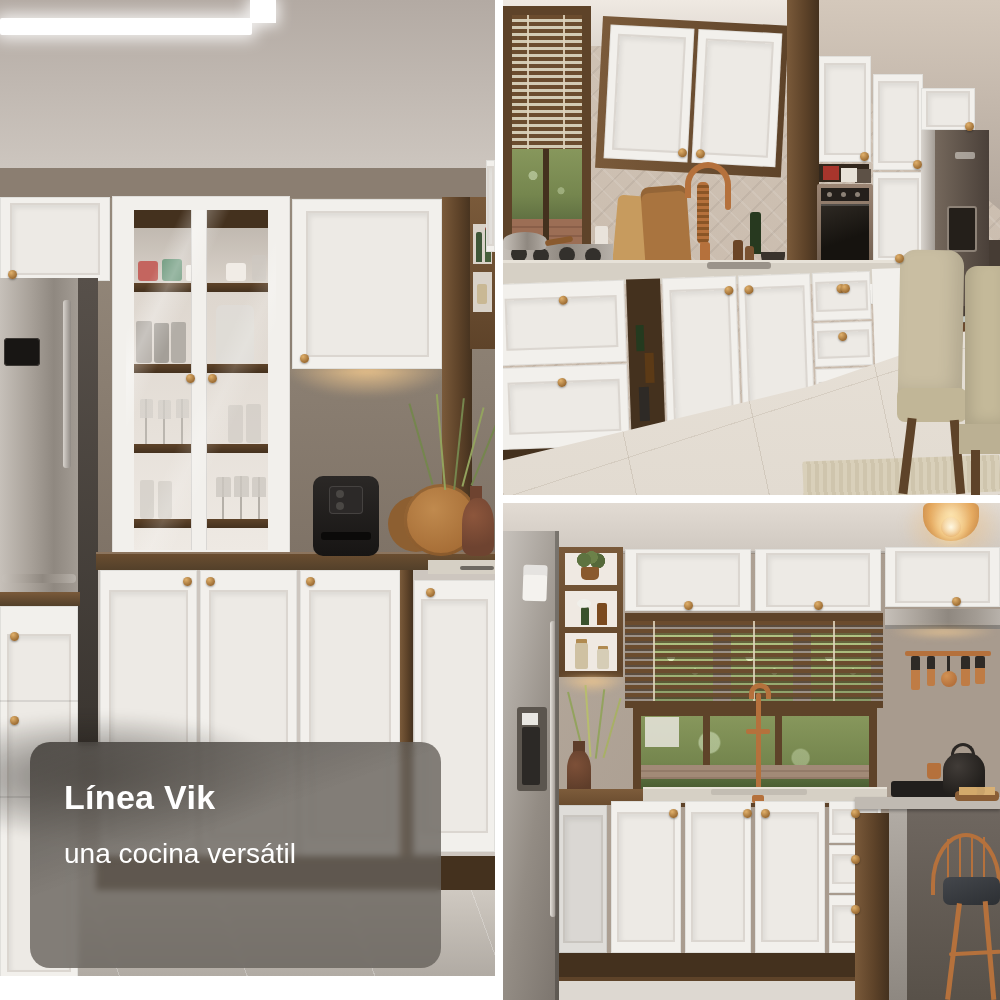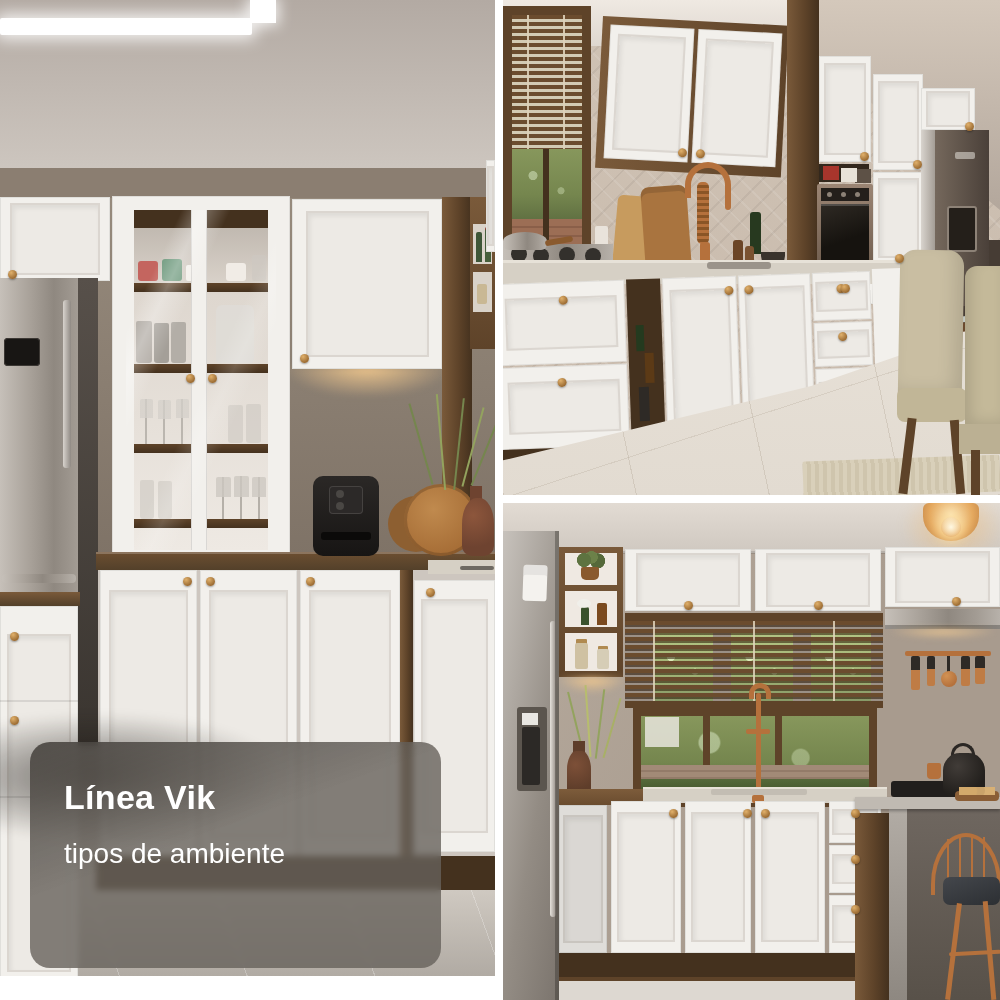--- a/index.html
+++ b/index.html
@@ -160,21 +160,21 @@
     <div class="a" style="left:0;top:592px;width:80px;height:14px;background:linear-gradient(180deg,#7a5a3a,#53402a)"></div>
     <div class="a pnl" style="left:0;top:606px;width:78px;height:394px"></div>
     <div class="a seam" style="left:0;top:700px;width:78px;height:2px"></div>
     <div class="a seam" style="left:0;top:796px;width:78px;height:2px"></div>
     <div class="a knob" style="left:10px;top:632px"></div>
     <div class="a knob" style="left:10px;top:716px"></div>
     <div class="a" style="left:-30px;top:712px;width:320px;height:130px;background:radial-gradient(ellipse at 40% 50%,rgba(22,18,14,.6),transparent 70%);filter:blur(4px)"></div>
 
     <figcaption class="a card">
       <h1>Línea Vik</h1>
-      <p>tipos de ambiente</p>
+      <p>una cocina versátil</p>
     </figcaption>
   </figure>
 
   <figure class="photo" id="ph-tr" aria-label="Kitchen run with a window with wooden blinds, white upper cabinets on walnut carcass, herringbone backsplash, brass coil spring faucet over the sink, gas cooktop with pan, bronze built-in oven, dark steel fridge and two beige upholstered dining chairs by a glass table">
     <div class="a herrwall" style="left:0;top:0;width:497px;height:495px"></div>
     <div class="a" style="left:0;top:0;width:497px;height:46px;background:linear-gradient(180deg,#efe9e2,#ded7cf)"></div>
     <div class="a" style="left:300px;top:0;width:197px;height:210px;clip-path:polygon(0 0,100% 0,100% 100%,0 22%);background:linear-gradient(180deg,#d4c8bb,#b3a79c)"></div>
 
     <div class="a" style="left:0;top:6px;width:88px;height:256px;border:9px solid var(--wood2);background:#2a2e24"></div>
     <div class="a" style="left:9px;top:15px;width:70px;height:134px;background:repeating-linear-gradient(180deg,#6b4c2e 0 4px,rgba(240,230,205,.85) 4px 7px)"></div>

